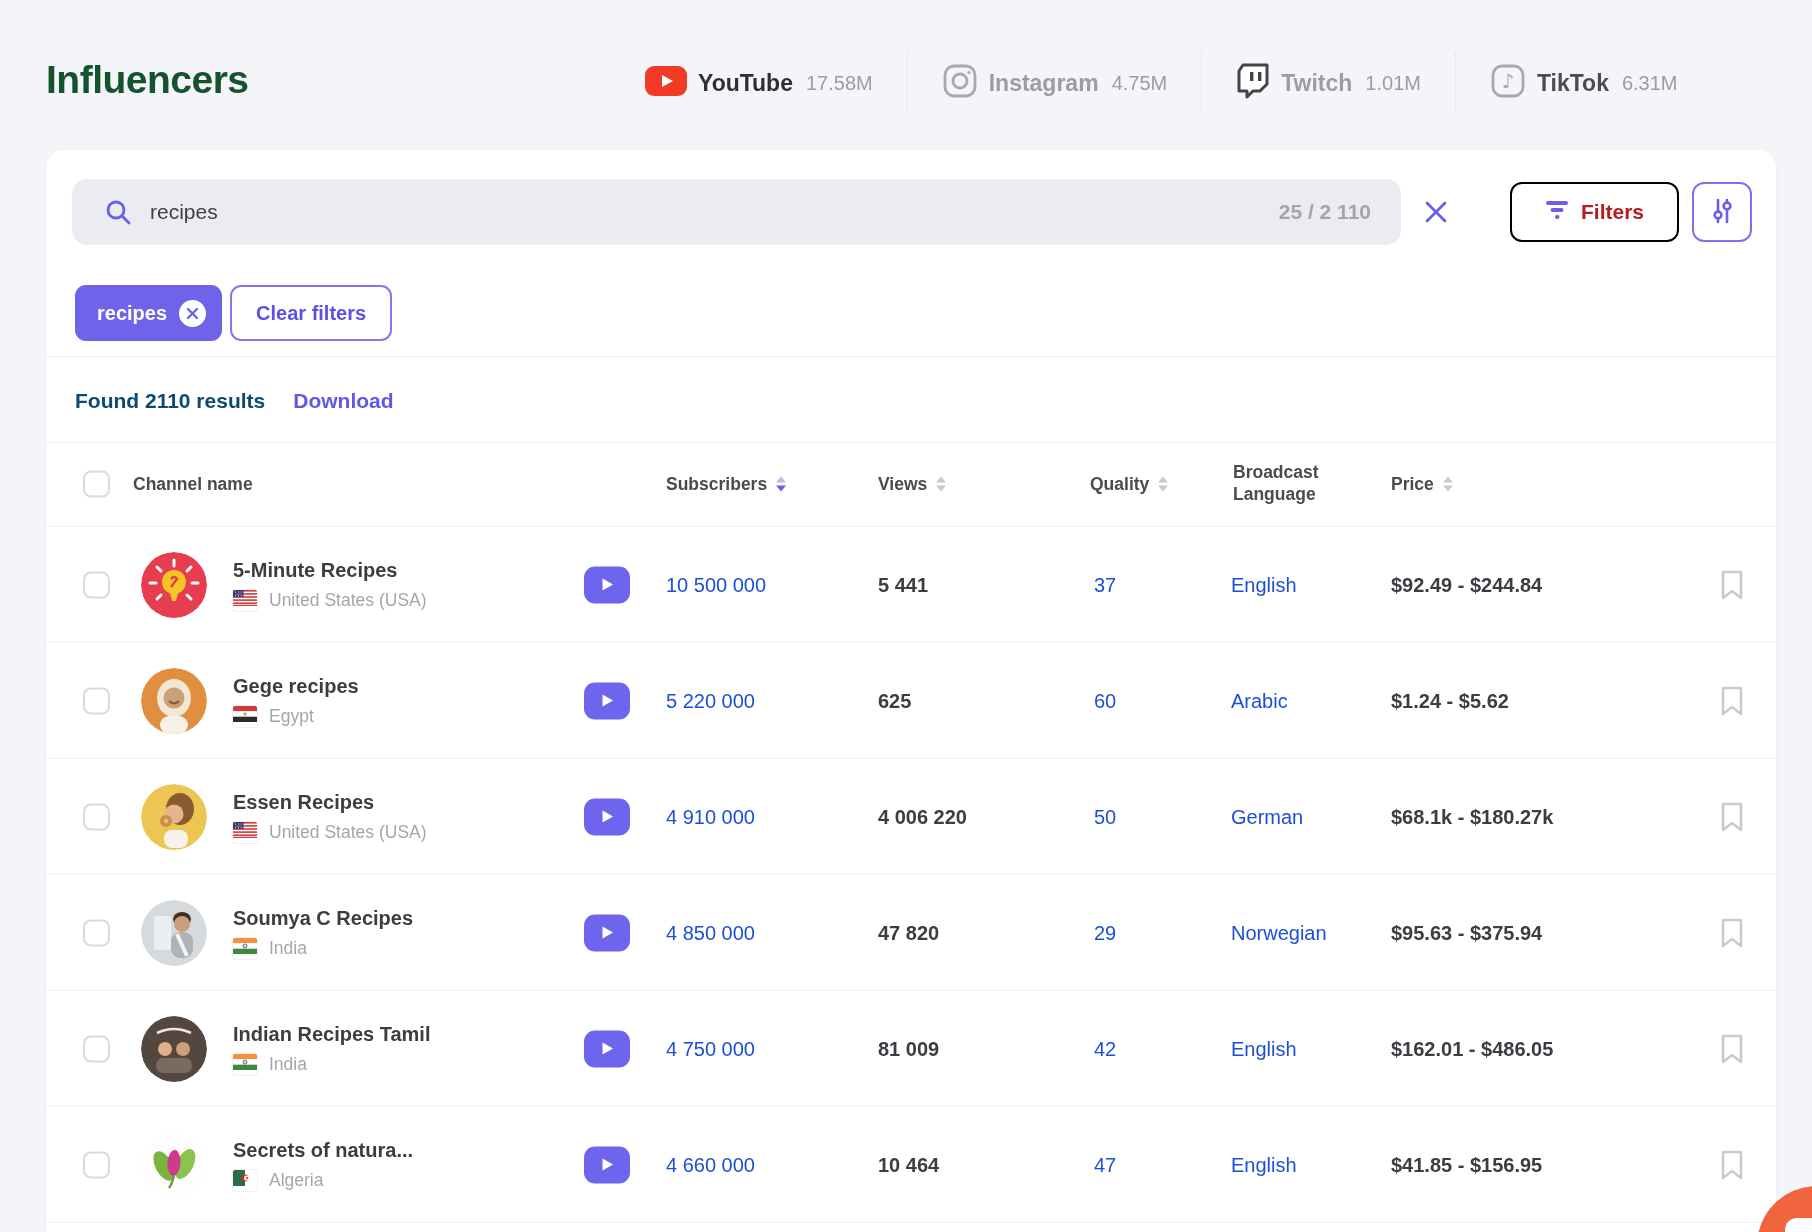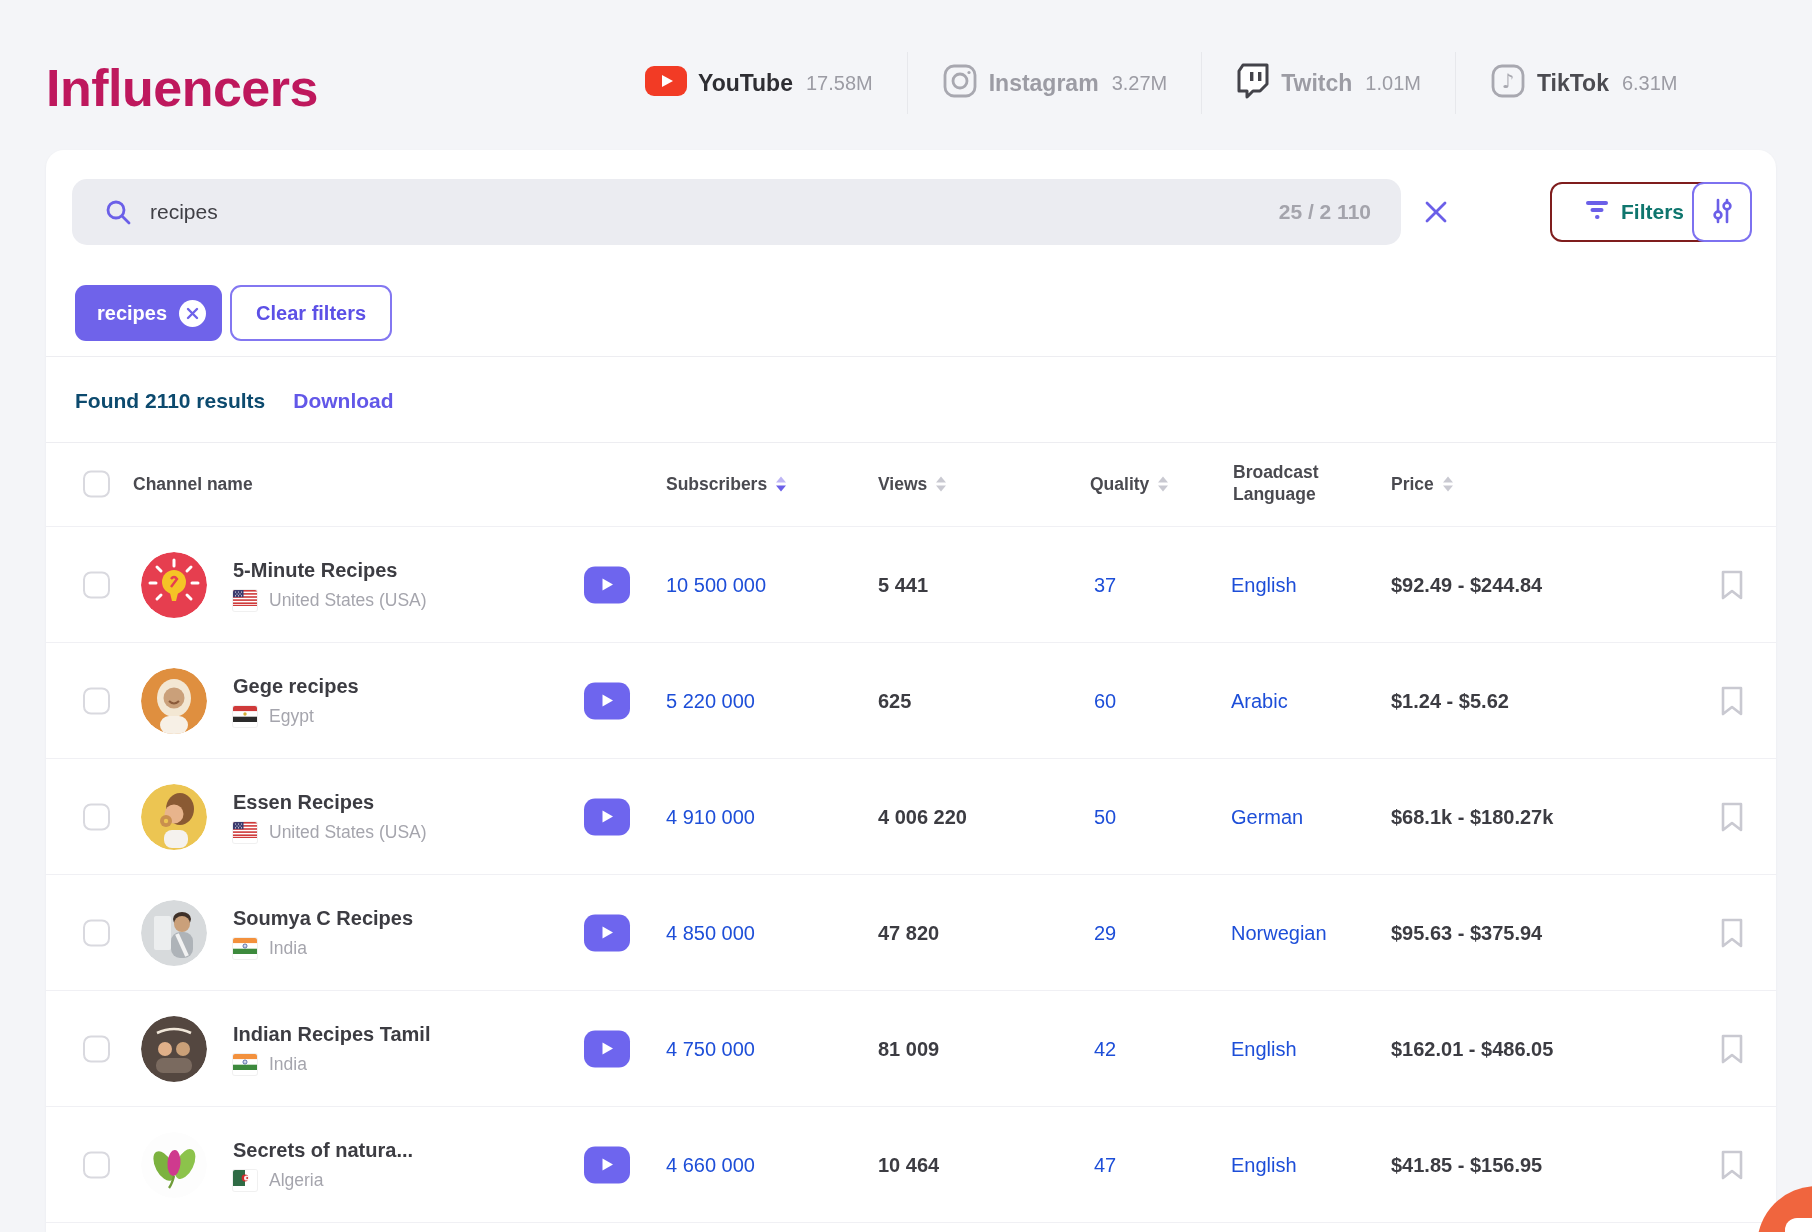--- a/index.html
+++ b/index.html
@@ -6,21 +6,21 @@
   html,body { width:1812px; height:1232px; }
   body {
     position:relative; overflow:hidden;
     background:#f4f5f8;
     font-family:"Liberation Sans", sans-serif;
     color:#3c3c42;
   }
   
   .page-title {
     position:absolute; left:46px; top:58px;
-    font-size:52px; font-weight:800; letter-spacing:-0.5px; color:#be185d;
+    font-size:39px; font-weight:800; letter-spacing:-0.5px; color:#14532d;
   }
   .platforms {
     position:absolute; left:645px; top:51px; height:64px;
     display:flex; align-items:center;
   }
   .ptab { display:flex; align-items:center; gap:11px; padding:0 34px; cursor:pointer; }
   .ptab:first-child { padding-left:0; }
   .ptab .pname { font-size:23px; font-weight:700; color:#9c9ca4; }
   .ptab .pcount { font-size:20px; color:#9c9ca4; margin-left:2px; }
   .ptab.active .pname { color:#2e2e33; }
@@ -44,23 +44,23 @@
     font-family:"Liberation Sans",sans-serif;
     font-size:21px; color:#3f3f45; margin-left:18px;
   }
   .search-counter { font-size:21px; color:#a4a4ac; margin-right:30px; white-space:nowrap;font-weight:bold; }
   .clear-x {
     position:absolute; left:1373px; top:46px; width:34px; height:32px;
     display:flex; align-items:center; justify-content:center; cursor:pointer;
   }
   .btn-filters {
     position:absolute; left:1464px; top:32px; height:60px; width:169px;
-    border:2px solid #7f1d1d; border-radius:12px; background:#fff;
+    border:2px solid #000000; border-radius:12px; background:#fff;
     display:flex; align-items:center; justify-content:center; gap:12px;
-    color:#0f766e; font-size:21px; font-weight:700; cursor:pointer;margin-left:40px;
+    color:#b91c1c; font-size:21px; font-weight:700; cursor:pointer;
   }
   .btn-sliders {
     position:absolute; left:1646px; top:32px; height:60px; width:60px;
     border:2px solid #7d71f0; border-radius:12px; background:#fff;
     display:flex; align-items:center; justify-content:center; cursor:pointer;
   }
   
   .chips { position:absolute; left:29px; top:135px; height:56px; display:flex; gap:8px; }
   .chip {
     height:56px; padding:0 16px 0 22px; background:#6f63ea; border-radius:11px;
@@ -158,21 +158,21 @@
   <span class="tab-sep"></span>
   <div class="ptab">
     <span>
       <svg width="36" height="36" viewBox="0 0 36 36" fill="none" stroke="#a8a8b0" stroke-width="2.8">
           <rect x="3" y="3" width="30" height="30" rx="9"></rect>
           <circle cx="18" cy="18" r="7"></circle>
           <circle cx="27" cy="9.5" r="1.6" fill="#a8a8b0" stroke="none"></circle>
         </svg>
     </span>
     <span class="pname">Instagram</span>
-    <span class="pcount">3.27M</span>
+    <span class="pcount">4.75M</span>
   </div>
   <span class="tab-sep"></span>
   <div class="ptab">
     <span>
       <svg width="34" height="36" viewBox="0 0 34 36">
           <path d="M7 2 L3 8 V28 H11 V34 L17 28 H24 L31 21 V2 Z" fill="#fff" stroke="#43434a" stroke-width="3" stroke-linejoin="round"></path>
           <rect x="14" y="9" width="3.4" height="9" fill="#43434a"></rect>
           <rect x="22" y="9" width="3.4" height="9" fill="#43434a"></rect>
         </svg>
     </span>

